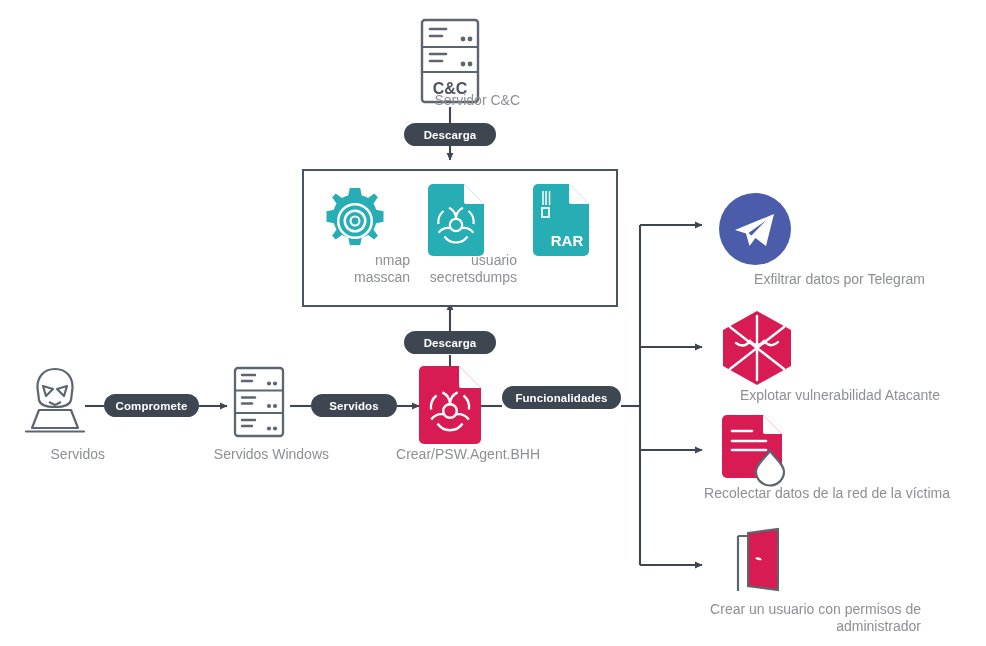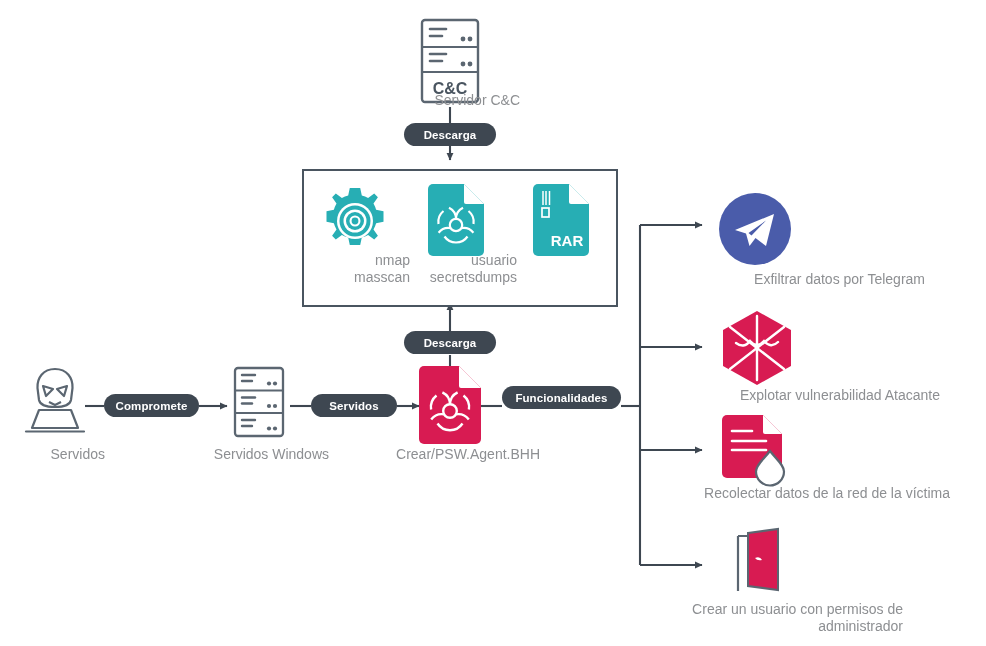--- a/index.html
+++ b/index.html
@@ -225,16 +225,16 @@
   </div>
   <div class="caption" style="left:630px;top:485px;width:320px;">Recolectar datos de la red de la víctima</div>
 
   <div class="node" style="left:722px;top:528px;">
     <svg width="66" height="66" viewBox="0 0 66 66">
       <path fill="none" stroke="#5b6671" stroke-width="2.2" d="M16 8 L16 63 M16 8 L30 8"></path>
       <path fill="#d81b52" stroke="#5b6671" stroke-width="2" d="M26 5 L56 1 L56 62 L26 58 z"></path>
       <path fill="#ffffff" d="M33 30 q5 -2 7 2 q-5 1 -7 -2 z"></path>
     </svg>
   </div>
-  <div class="caption" style="left:613px;top:601px;width:290px;">Crear un usuario con permisos de
+  <div class="caption" style="left:631px;top:601px;width:290px;">Crear un usuario con permisos de
 administrador</div>
 
 </div>
 
 </body></html>

